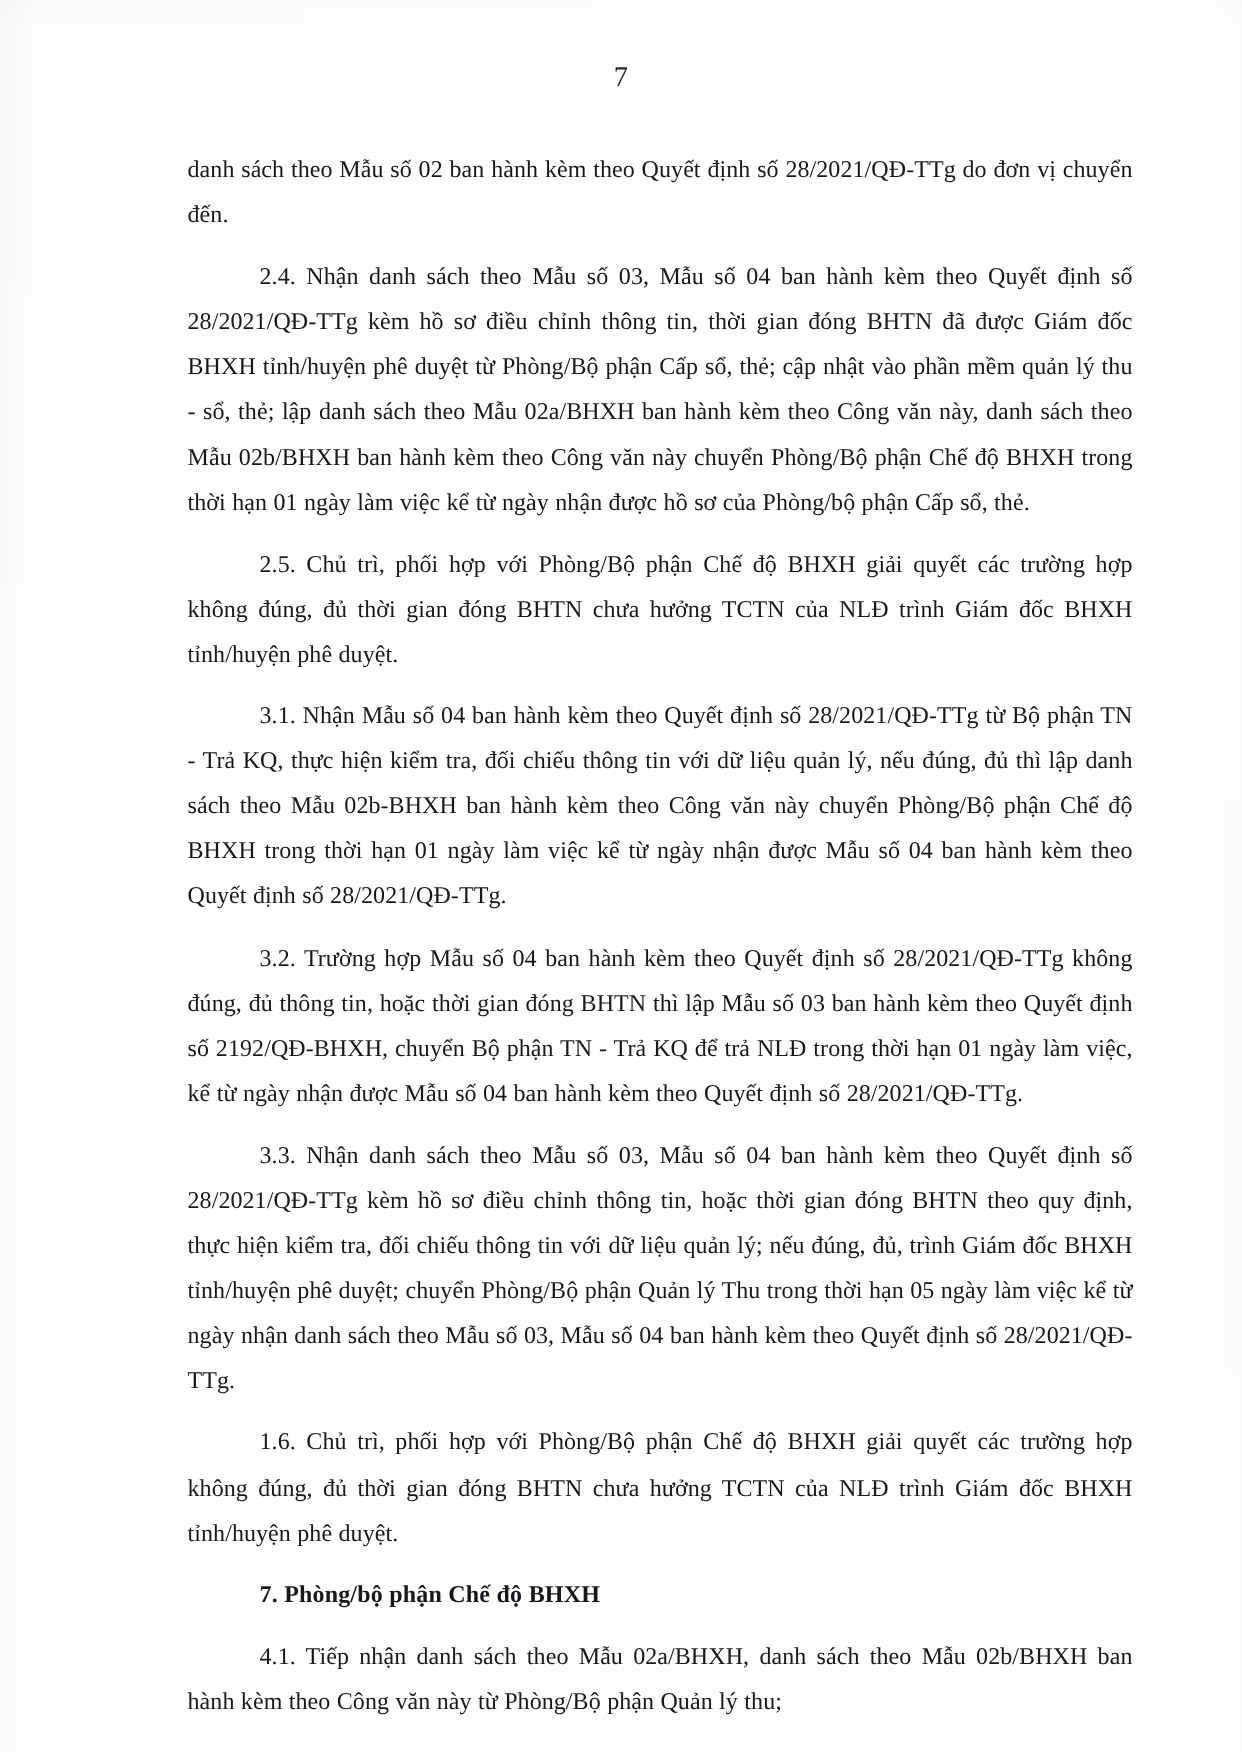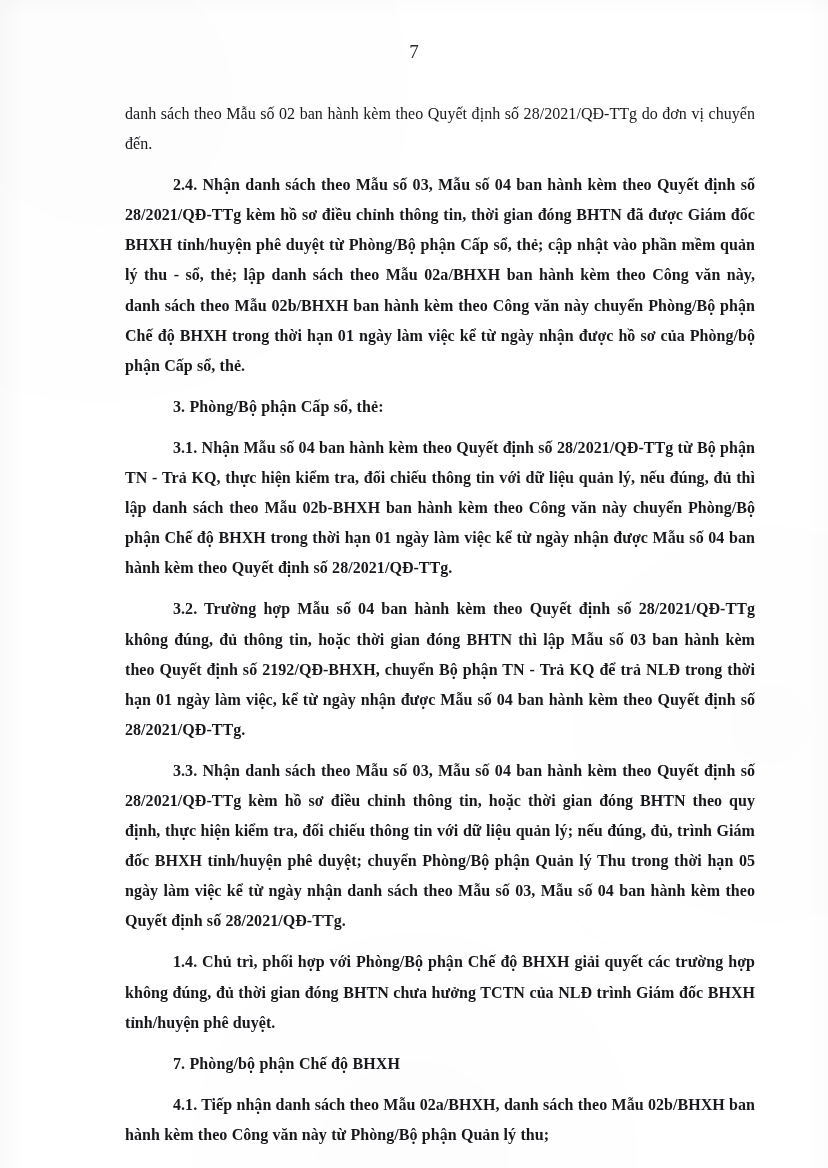--- a/index.html
+++ b/index.html
@@ -54,21 +54,21 @@
     font-size: 16px;
     line-height: 30.1px;
     text-align: justify;
     text-justify: inter-word;
     color: #18181d;
     letter-spacing: .05px;
     word-spacing: .2px;
     -webkit-font-smoothing: antialiased;
   }
 
-  p.indent { text-indent: 48px; font-weight: bold; }
+  p.indent { text-indent: 48px; }
   p.noindent { text-indent: 0; }
 
   p.heading {
     font-weight: bold;
     text-align: left;
     text-indent: 48px;
     letter-spacing: .1px;
   }
 
   .scan-noise {
@@ -88,30 +88,30 @@
 <div class="page">
 
   <div class="page-number">7</div>
 
   <div class="body-text">
 
     <p class="noindent">danh sách theo Mẫu số 02 ban hành kèm theo Quyết định số 28/2021/QĐ-TTg do đơn vị chuyển đến.</p>
 
     <p class="indent">2.4. Nhận danh sách theo Mẫu số 03, Mẫu số 04 ban hành kèm theo Quyết định số 28/2021/QĐ-TTg kèm hồ sơ điều chỉnh thông tin, thời gian đóng BHTN đã được Giám đốc BHXH tỉnh/huyện phê duyệt từ Phòng/Bộ phận Cấp sổ, thẻ; cập nhật vào phần mềm quản lý thu - sổ, thẻ; lập danh sách theo Mẫu 02a/BHXH ban hành kèm theo Công văn này, danh sách theo Mẫu 02b/BHXH ban hành kèm theo Công văn này chuyển Phòng/Bộ phận Chế độ BHXH trong thời hạn 01 ngày làm việc kể từ ngày nhận được hồ sơ của Phòng/bộ phận Cấp sổ, thẻ.</p>
 
+    <p class="indent">2.5. Chủ trì, phối hợp với Phòng/Bộ phận Chế độ BHXH giải quyết các trường hợp không đúng, đủ thời gian đóng BHTN chưa hưởng TCTN của NLĐ trình Giám đốc BHXH tỉnh/huyện phê duyệt.</p>
 
-    <p class="heading">3. Phòng/Bộ phận Cấp sổ, thẻ:</p>
 
     <p class="indent">3.1. Nhận Mẫu số 04 ban hành kèm theo Quyết định số 28/2021/QĐ-TTg từ Bộ phận TN - Trả KQ, thực hiện kiểm tra, đối chiếu thông tin với dữ liệu quản lý, nếu đúng, đủ thì lập danh sách theo Mẫu 02b-BHXH ban hành kèm theo Công văn này chuyển Phòng/Bộ phận Chế độ BHXH trong thời hạn 01 ngày làm việc kể từ ngày nhận được Mẫu số 04 ban hành kèm theo Quyết định số 28/2021/QĐ-TTg.</p>
 
     <p class="indent">3.2. Trường hợp Mẫu số 04 ban hành kèm theo Quyết định số 28/2021/QĐ-TTg không đúng, đủ thông tin, hoặc thời gian đóng BHTN thì lập Mẫu số 03 ban hành kèm theo Quyết định số 2192/QĐ-BHXH, chuyển Bộ phận TN - Trả KQ để trả NLĐ trong thời hạn 01 ngày làm việc, kể từ ngày nhận được Mẫu số 04 ban hành kèm theo Quyết định số 28/2021/QĐ-TTg.</p>
 
     <p class="indent">3.3. Nhận danh sách theo Mẫu số 03, Mẫu số 04 ban hành kèm theo Quyết định số 28/2021/QĐ-TTg kèm hồ sơ điều chỉnh thông tin, hoặc thời gian đóng BHTN theo quy định, thực hiện kiểm tra, đối chiếu thông tin với dữ liệu quản lý; nếu đúng, đủ, trình Giám đốc BHXH tỉnh/huyện phê duyệt; chuyển Phòng/Bộ phận Quản lý Thu trong thời hạn 05 ngày làm việc kể từ ngày nhận danh sách theo Mẫu số 03, Mẫu số 04 ban hành kèm theo Quyết định số 28/2021/QĐ-TTg.</p>
 
-    <p class="indent">1.4. Chủ trì, phối hợp với Phòng/Bộ phận Chế độ BHXH giải quyết các trường hợp không đúng, đủ thời gian đóng BHTN chưa hưởng TCTN của NLĐ trình Giám đốc BHXH tỉnh/huyện phê duyệt.</p>
+    <p class="indent">1.6. Chủ trì, phối hợp với Phòng/Bộ phận Chế độ BHXH giải quyết các trường hợp không đúng, đủ thời gian đóng BHTN chưa hưởng TCTN của NLĐ trình Giám đốc BHXH tỉnh/huyện phê duyệt.</p>
 
 
     <p class="heading">7. Phòng/bộ phận Chế độ BHXH</p>
 
     <p class="indent">4.1. Tiếp nhận danh sách theo Mẫu 02a/BHXH, danh sách theo Mẫu 02b/BHXH ban hành kèm theo Công văn này từ Phòng/Bộ phận Quản lý thu;</p>
 
   </div>
 
   <div class="scan-noise"></div>
 </div>

